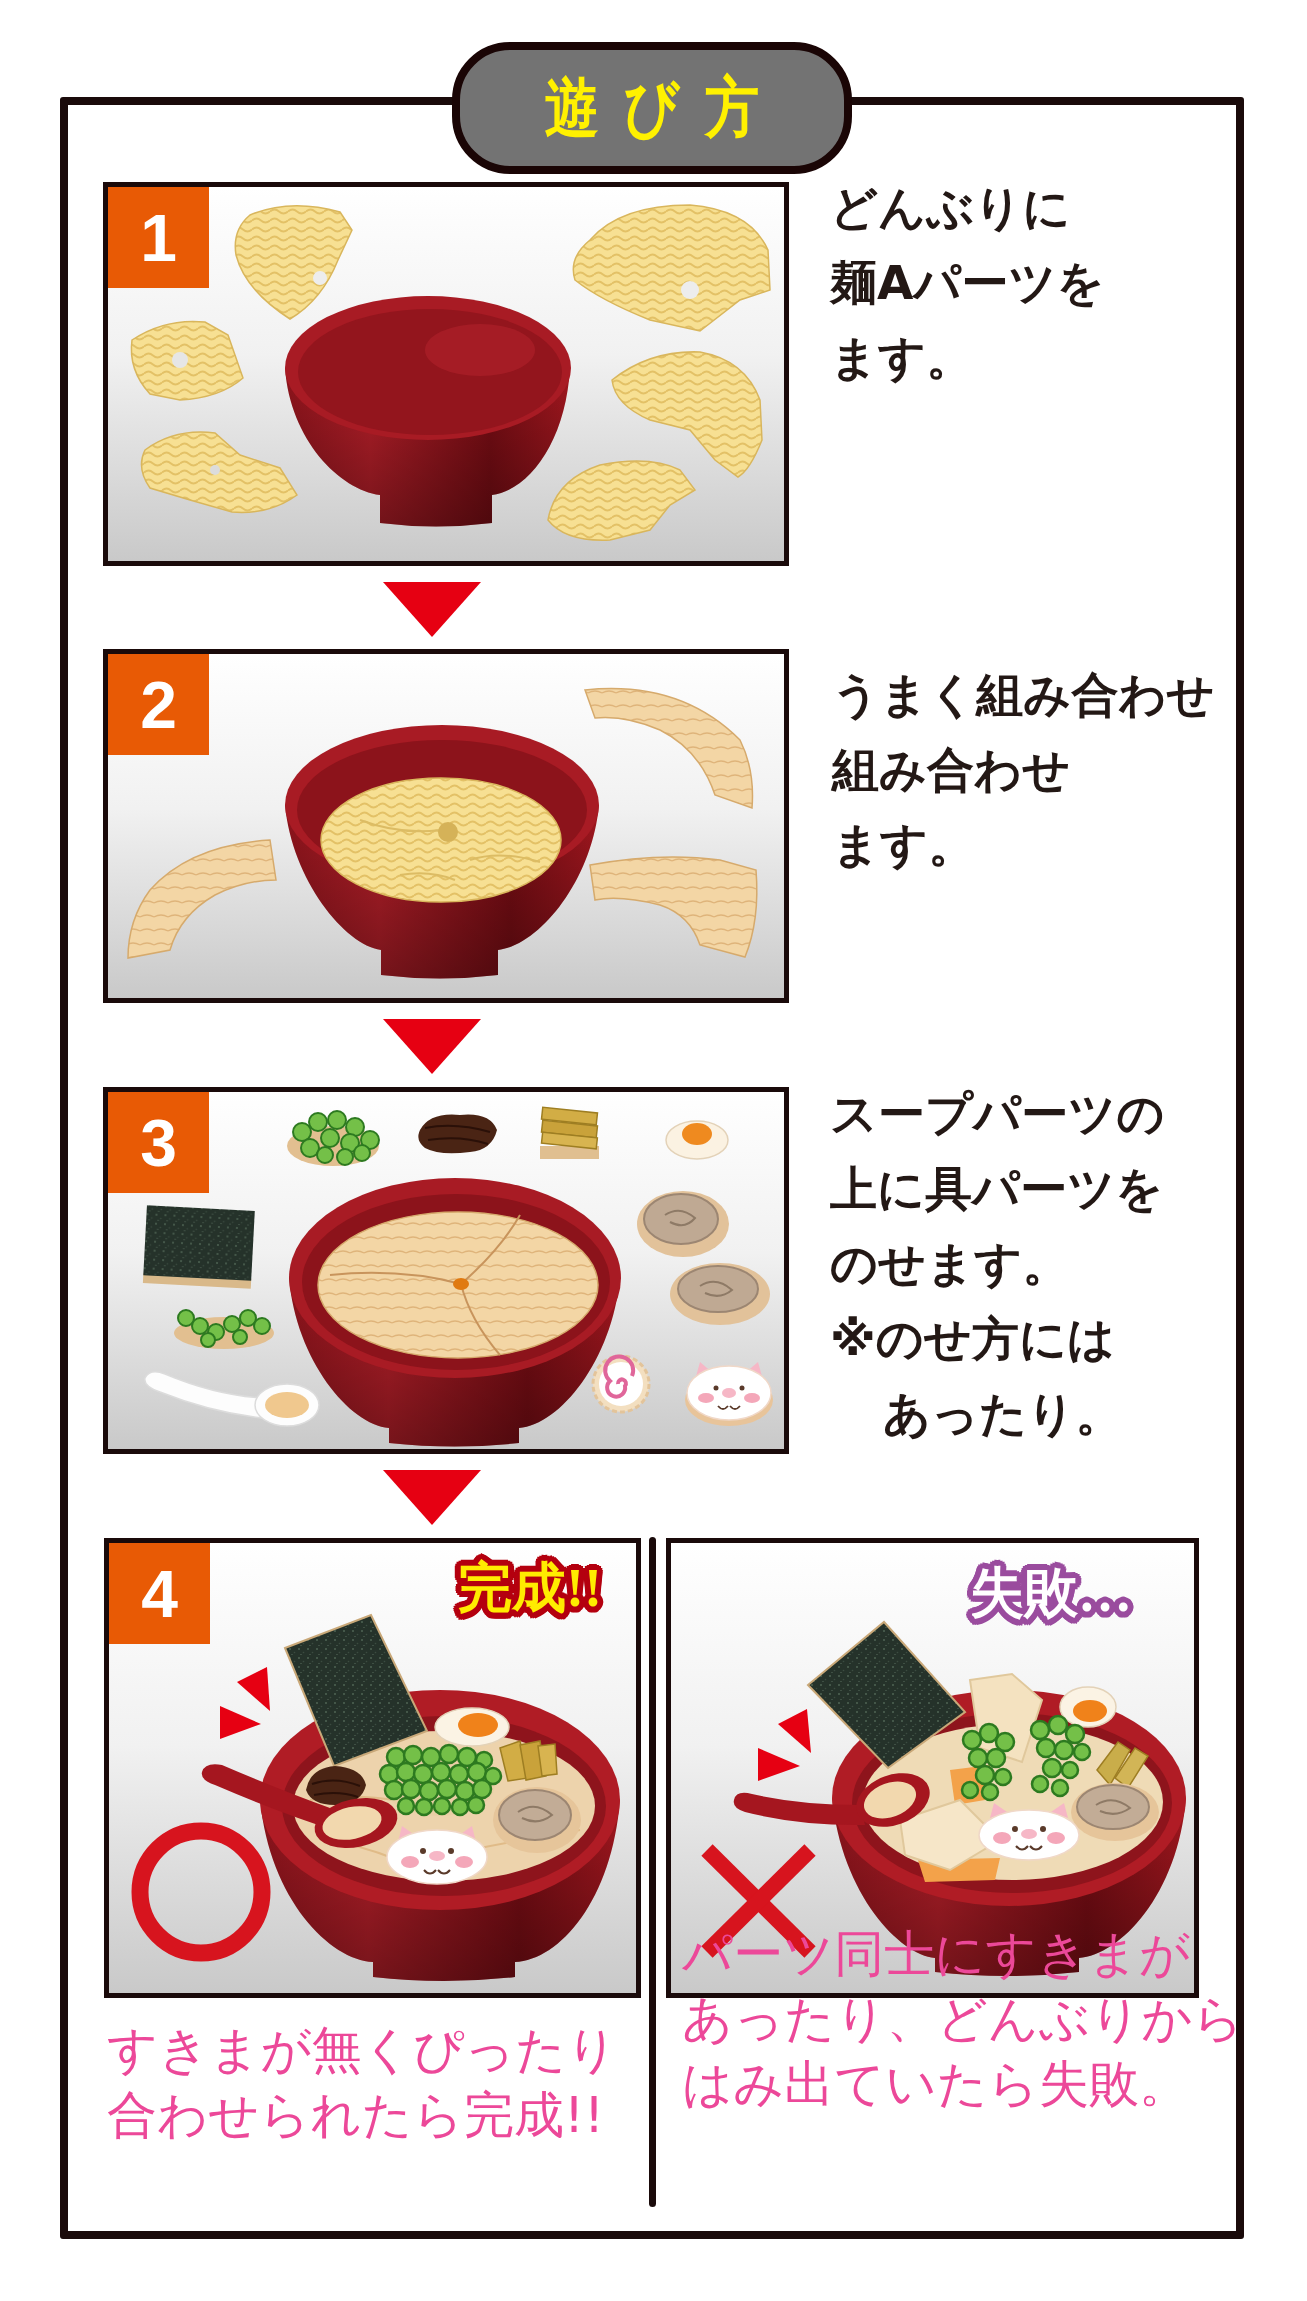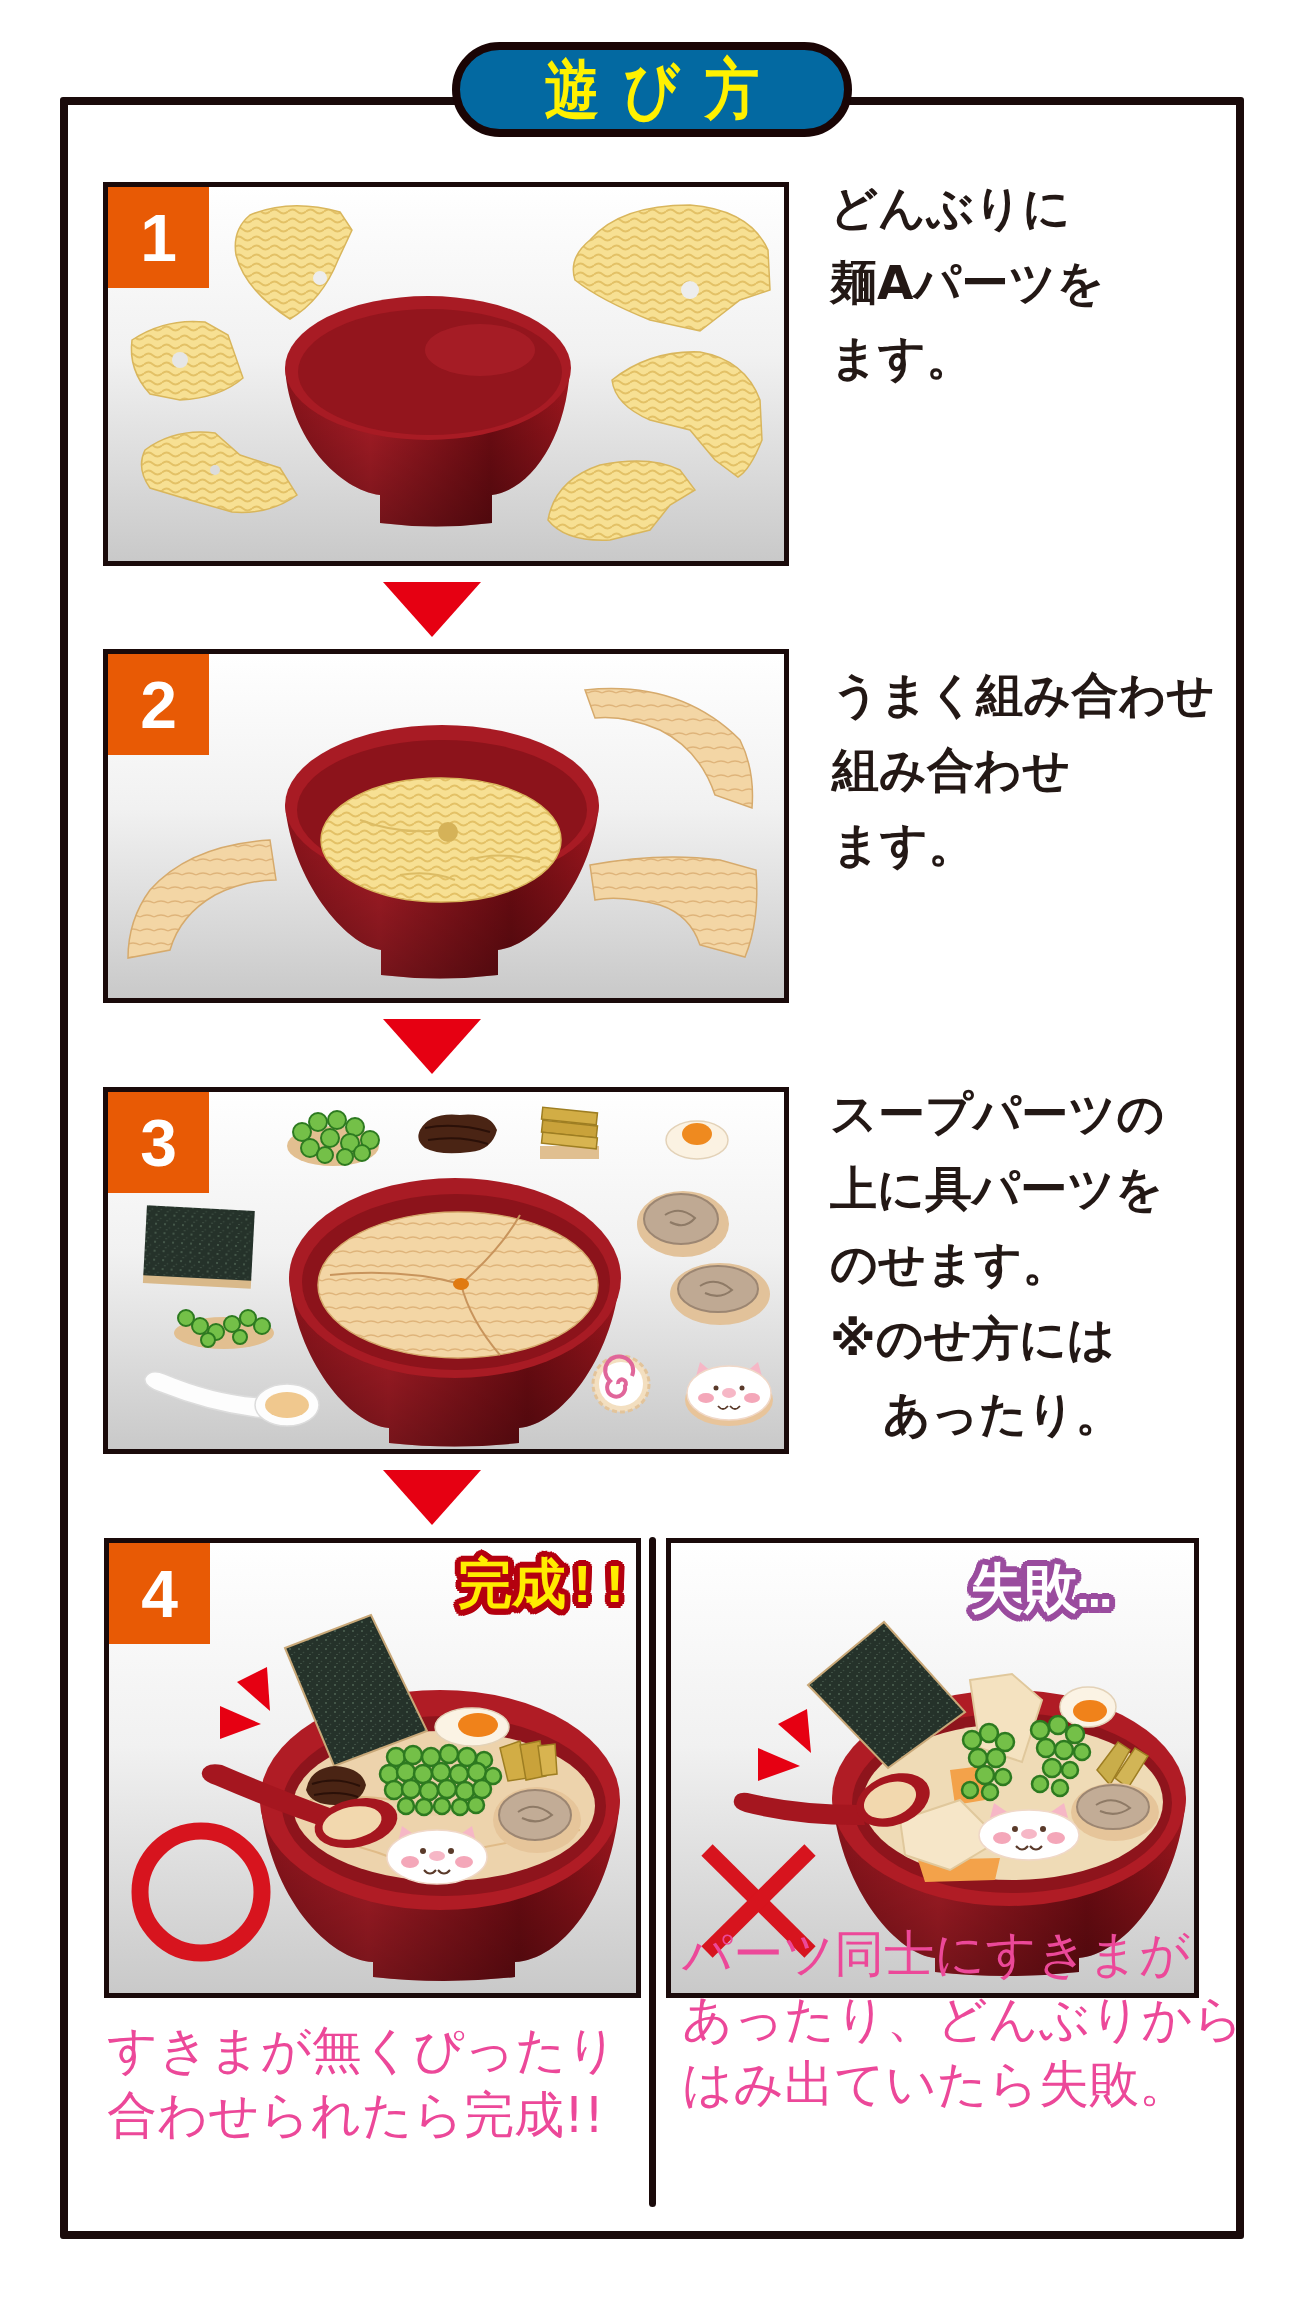--- a/index.html
+++ b/index.html
@@ -1,28 +1,28 @@
 <!DOCTYPE html>
 <html><head>
 <meta charset="utf-8">
 <style>
 html,body{margin:0;padding:0;background:#ffffff;}
 #page{position:relative;width:1307px;height:2301px;background:#ffffff;overflow:hidden;font-family:"DejaVu Sans","Liberation Sans",sans-serif;color:#231815;}
 .frame{position:absolute;left:60px;top:97px;width:1184px;height:2142px;box-sizing:border-box;border:8px solid #1a0a0a;border-radius:3px;}
-.title-pill{position:absolute;left:452px;top:42px;width:400px;height:95px;box-sizing:border-box;border:8px solid #1a0505;border-radius:58px;background:#0369a1;display:flex;align-items:center;justify-content:center;}
+.title-pill{position:absolute;left:452px;top:42px;width:400px;height:132px;box-sizing:border-box;border:8px solid #1a0505;border-radius:58px;background:#737373;display:flex;align-items:center;justify-content:center;}
 .title-text{display:inline-block;color:#fff100;font-weight:bold;font-size:66px;letter-spacing:31px;padding-left:31px;transform:scaleX(0.82);line-height:1;white-space:nowrap;}
 .panel{position:absolute;box-sizing:border-box;border:5px solid #1a0a0a;background:linear-gradient(to bottom,#ffffff 0%,#f1f1f1 45%,#c9c9c9 100%);overflow:hidden;}
 .panel svg.art{position:absolute;left:-5px;top:-5px;}
 .num{position:absolute;left:0;top:0;width:101px;height:101px;background:#e85a05;color:#ffffff;font-family:"Liberation Sans","DejaVu Sans",sans-serif;font-weight:bold;font-size:66px;display:flex;align-items:center;justify-content:center;line-height:1;}
 .arrow{position:absolute;left:383px;width:0;height:0;border-left:49px solid transparent;border-right:49px solid transparent;border-top:55px solid #e60012;}
 .desc{position:absolute;font-size:47px;line-height:75px;white-space:nowrap;color:#231815;font-weight:bold;}
 .desc .indent{padding-left:53px;}
 .caption{position:absolute;font-size:50px;line-height:65px;white-space:nowrap;color:#ec4899;}
 .divider{position:absolute;left:649px;top:1537px;width:7px;height:670px;background:#1a0a0a;border-radius:4px;}
-.result-label{position:absolute;font-family:Liberation Mono, monospace;font-weight:bold;font-size:54px;line-height:1;white-space:nowrap;text-align:center;}
+.result-label{position:absolute;font-family:Liberation Serif, serif;font-weight:bold;font-size:54px;line-height:1;white-space:nowrap;text-align:center;}
 .success-label{left:458px;top:1561px;color:#ffec00;
  text-shadow:6px 0 0 #b4000f,-6px 0 0 #b4000f,0 6px 0 #b4000f,0 -6px 0 #b4000f,4.2px 4.2px 0 #b4000f,-4.2px 4.2px 0 #b4000f,4.2px -4.2px 0 #b4000f,-4.2px -4.2px 0 #b4000f,5.5px 2.3px 0 #b4000f,-5.5px 2.3px 0 #b4000f,5.5px -2.3px 0 #b4000f,-5.5px -2.3px 0 #b4000f,2.3px 5.5px 0 #b4000f,-2.3px 5.5px 0 #b4000f,2.3px -5.5px 0 #b4000f,-2.3px -5.5px 0 #b4000f,3px 0 0 #b4000f,-3px 0 0 #b4000f,0 3px 0 #b4000f,0 -3px 0 #b4000f;}
 .failure-label{left:970px;top:1566px;color:#ffffff;
  text-shadow:6px 0 0 #9a4c9e,-6px 0 0 #9a4c9e,0 6px 0 #9a4c9e,0 -6px 0 #9a4c9e,4.2px 4.2px 0 #9a4c9e,-4.2px 4.2px 0 #9a4c9e,4.2px -4.2px 0 #9a4c9e,-4.2px -4.2px 0 #9a4c9e,5.5px 2.3px 0 #9a4c9e,-5.5px 2.3px 0 #9a4c9e,5.5px -2.3px 0 #9a4c9e,-5.5px -2.3px 0 #9a4c9e,2.3px 5.5px 0 #9a4c9e,-2.3px 5.5px 0 #9a4c9e,2.3px -5.5px 0 #9a4c9e,-2.3px -5.5px 0 #9a4c9e,3px 0 0 #9a4c9e,-3px 0 0 #9a4c9e,0 3px 0 #9a4c9e,0 -3px 0 #9a4c9e;}
 </style>
 </head>
 <body>
 
 <svg width="0" height="0" style="position:absolute">
   <defs>

